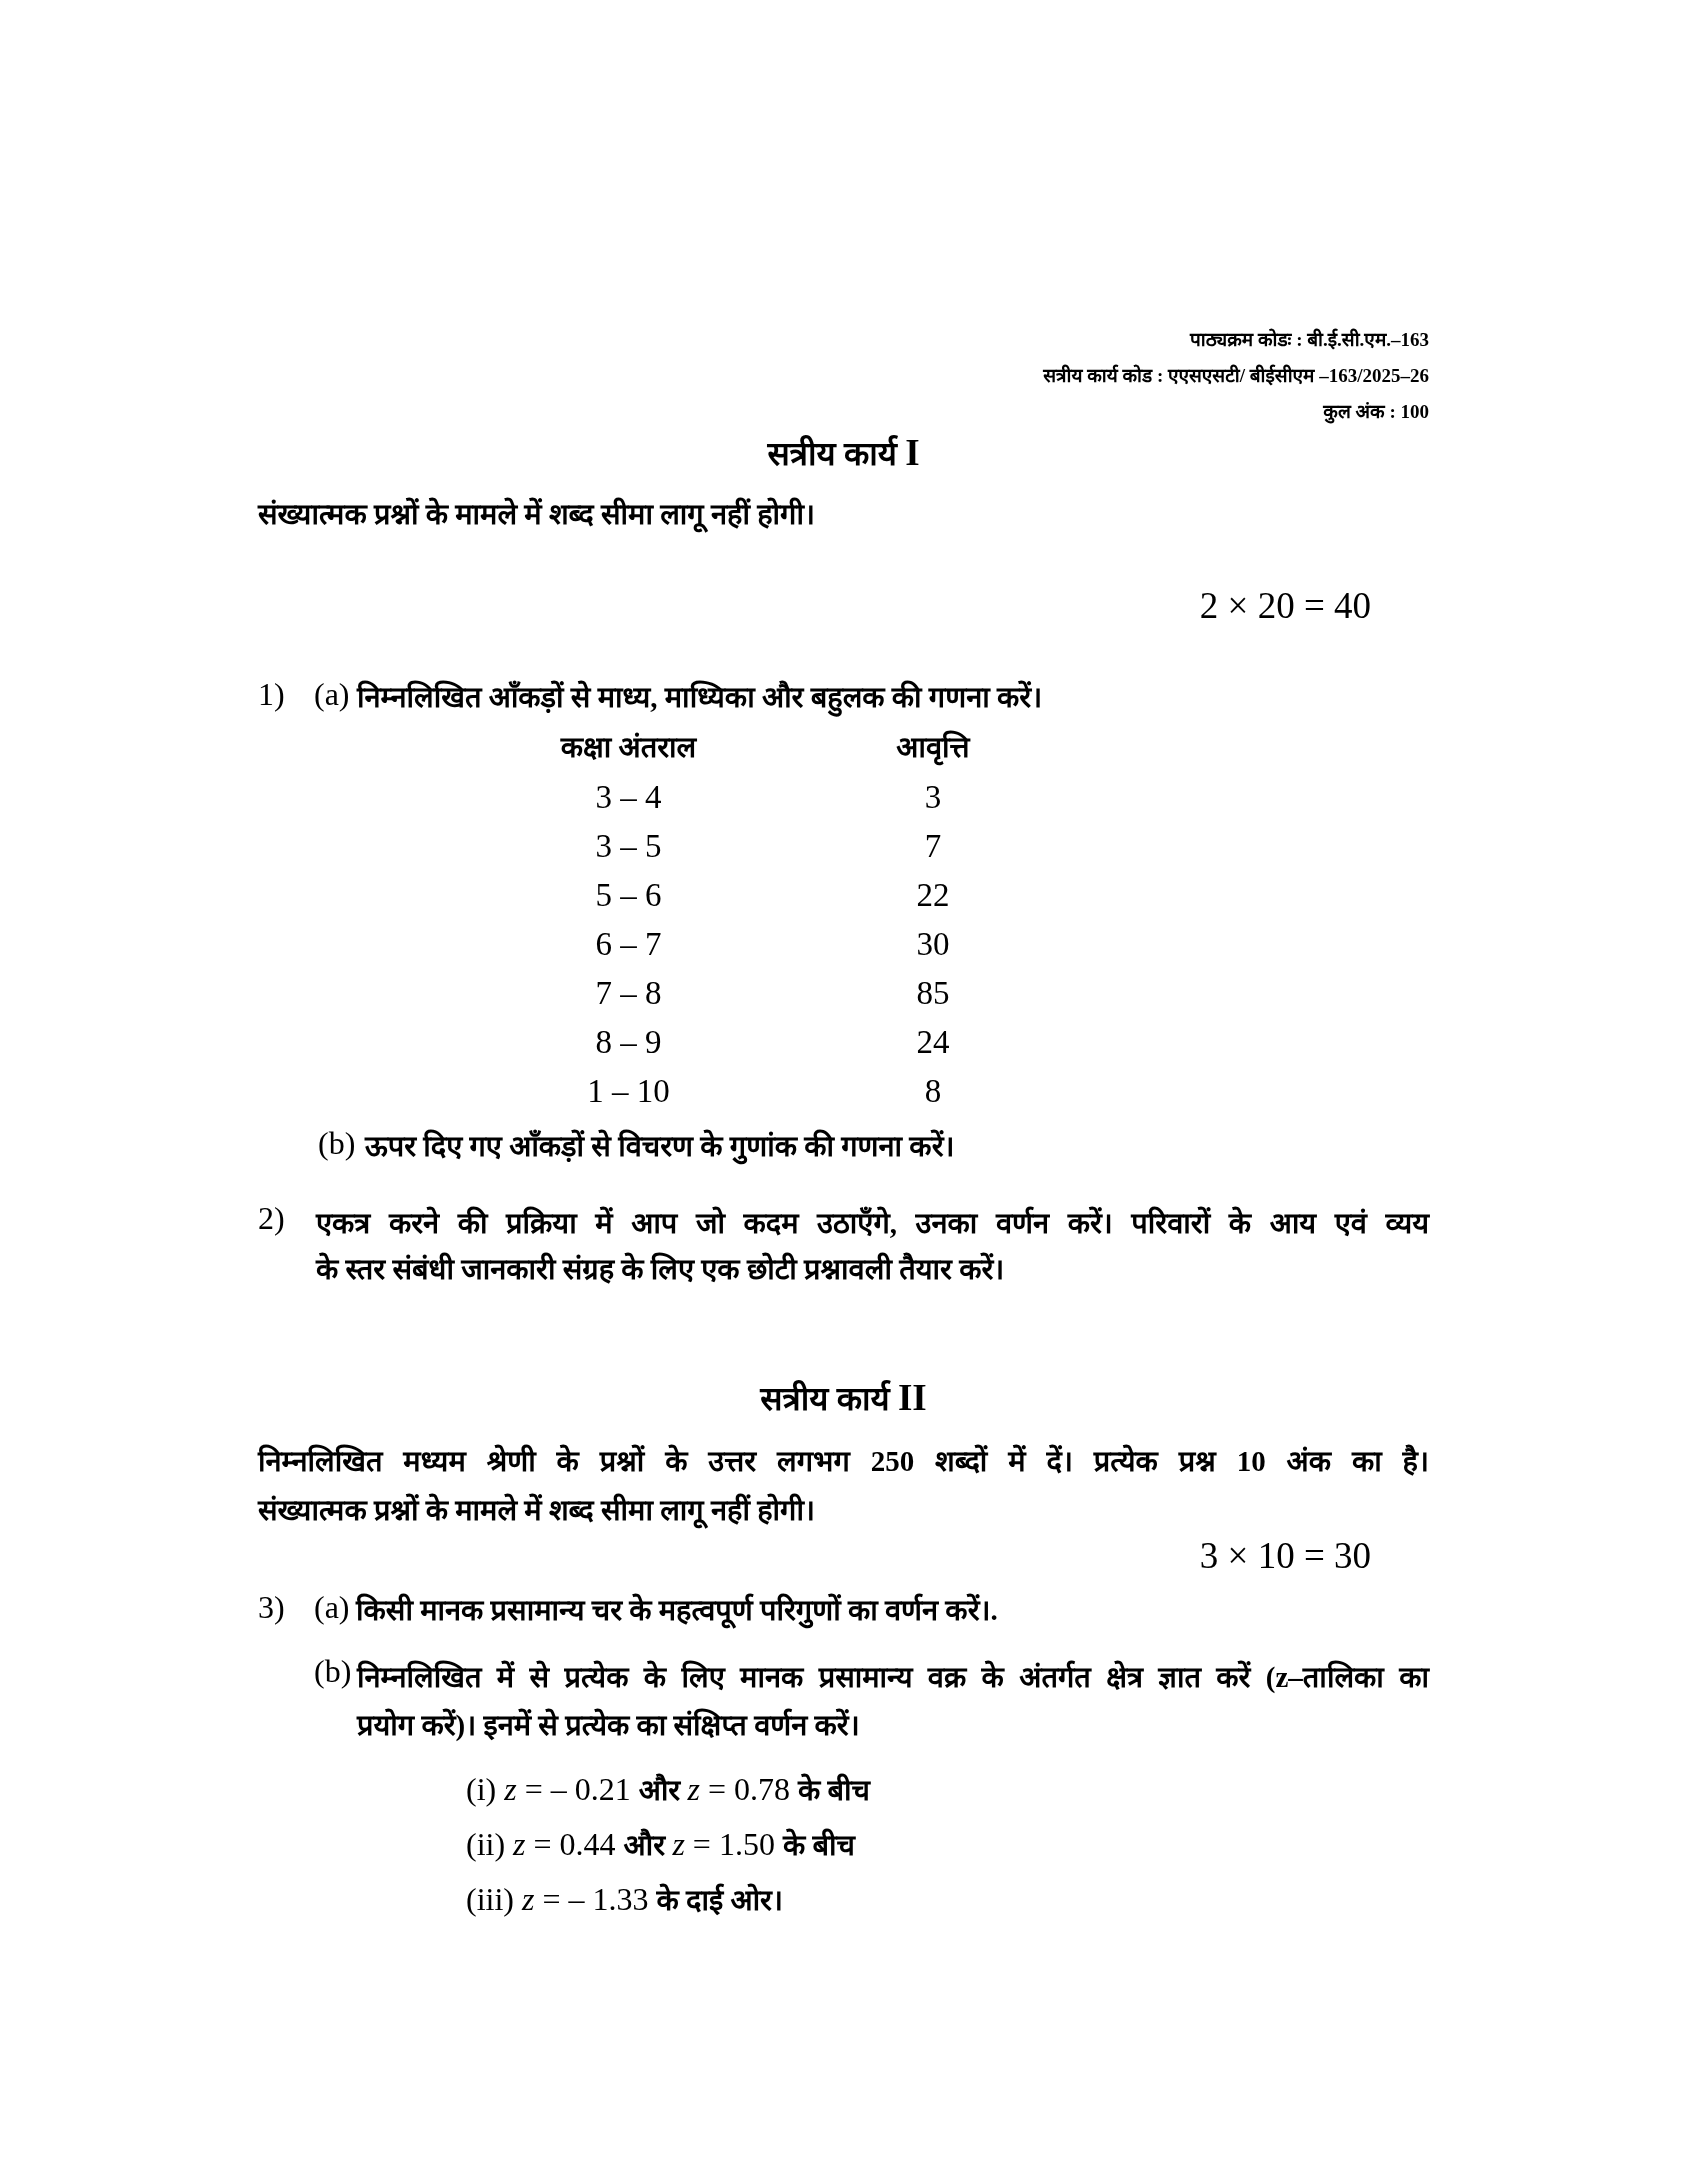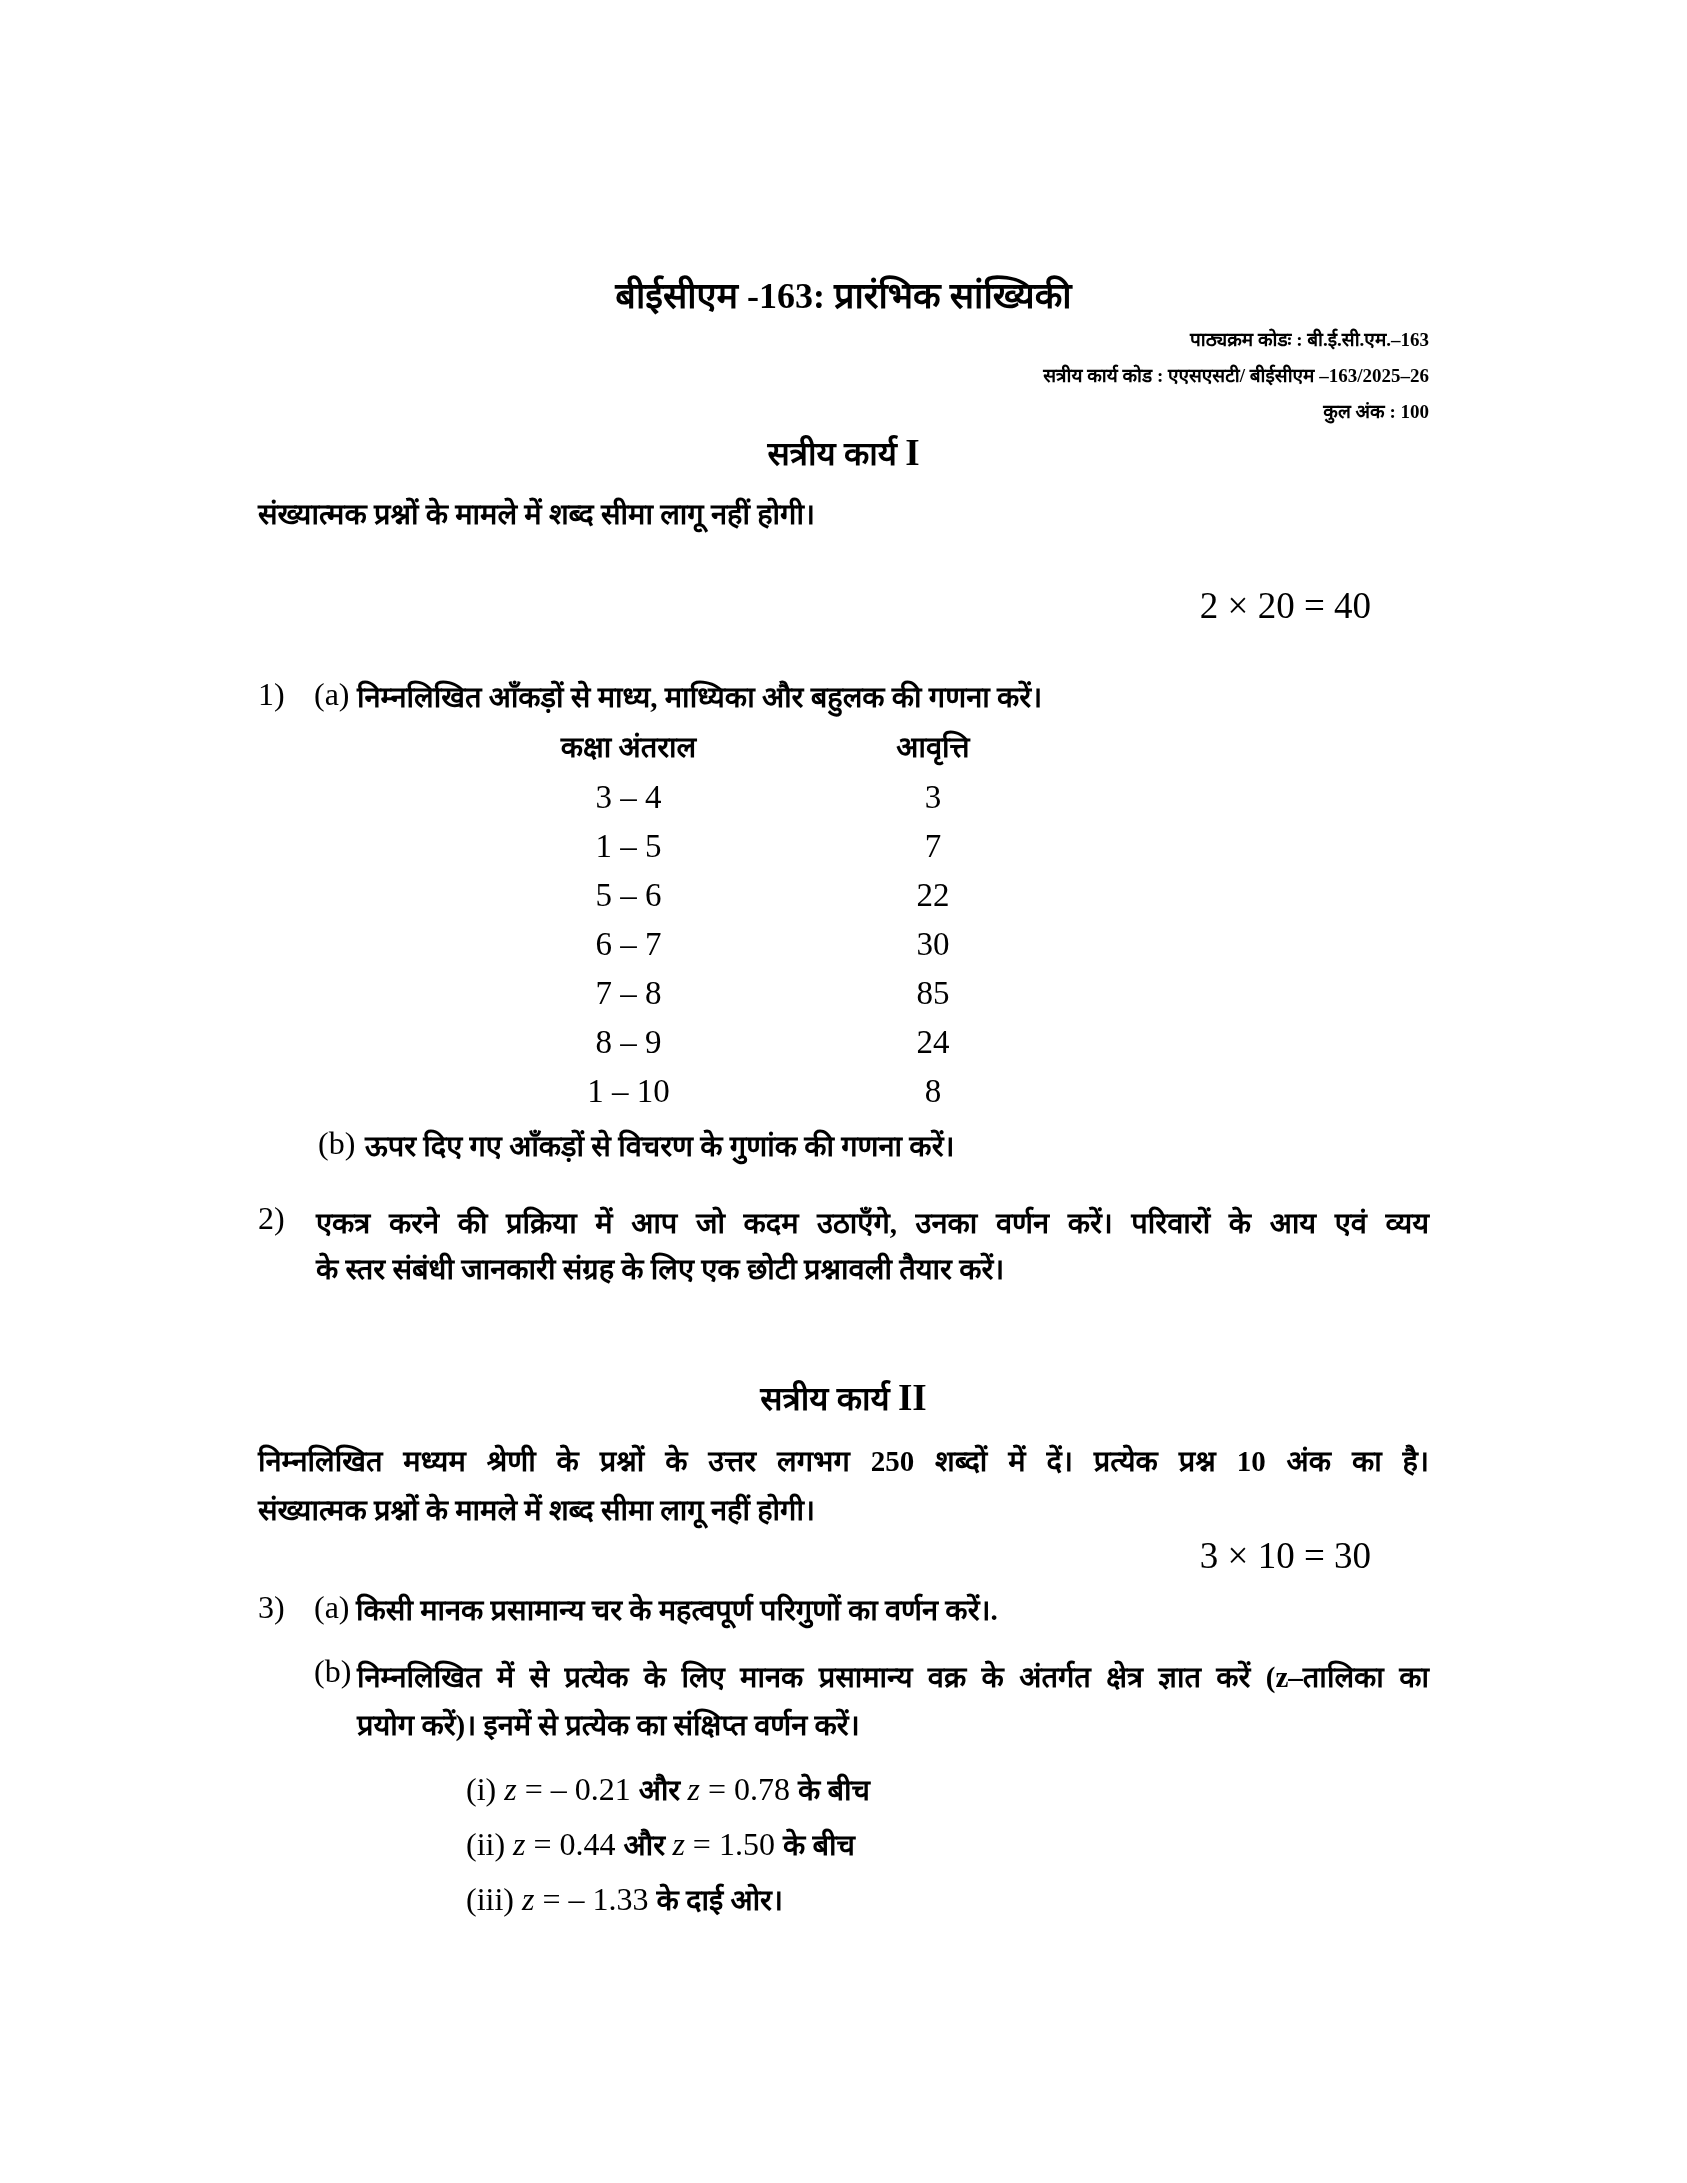--- a/index.html
+++ b/index.html
@@ -60,21 +60,20 @@
   .ilabel{font-weight:400;}
   .zvar{font-style:italic;font-weight:400;}
   .eq{font-weight:400;}
   .hindi{font-weight:700;font-size:29px;}
 </style>
 </head>
 <body>
 
 <div class="page">
 
-  <div class="doc-title">बीईसीएम -163: प्रारंभिक सांख्यिकी</div>
 
   <div class="meta">
     <div>पाठ्यक्रम कोडः : बी.ई.सी.एम.–163</div>
     <div>सत्रीय कार्य कोड : एएसएसटी/ बीईसीएम –163/2025–26</div>
     <div>कुल अंक : 100</div>
   </div>
 
   <div class="sec-heading h1">
     <span>सत्रीय कार्य</span>
     <span class="numeral">I</span>
@@ -95,21 +94,21 @@
   <div class="ftable">
     <div class="thead">
       <span class="tcell1">कक्षा अंतराल</span>
       <span class="tcell2">आवृत्ति</span>
     </div>
     <div class="trow" style="top:53px">
       <span class="tcell1">3 – 4</span>
       <span class="tcell2">3</span>
     </div>
     <div class="trow" style="top:102px">
-      <span class="tcell1">1 – 5</span>
+      <span class="tcell1">3 – 5</span>
       <span class="tcell2">7</span>
     </div>
     <div class="trow" style="top:151px">
       <span class="tcell1">5 – 6</span>
       <span class="tcell2">22</span>
     </div>
     <div class="trow" style="top:200px">
       <span class="tcell1">6 – 7</span>
       <span class="tcell2">30</span>
     </div>

